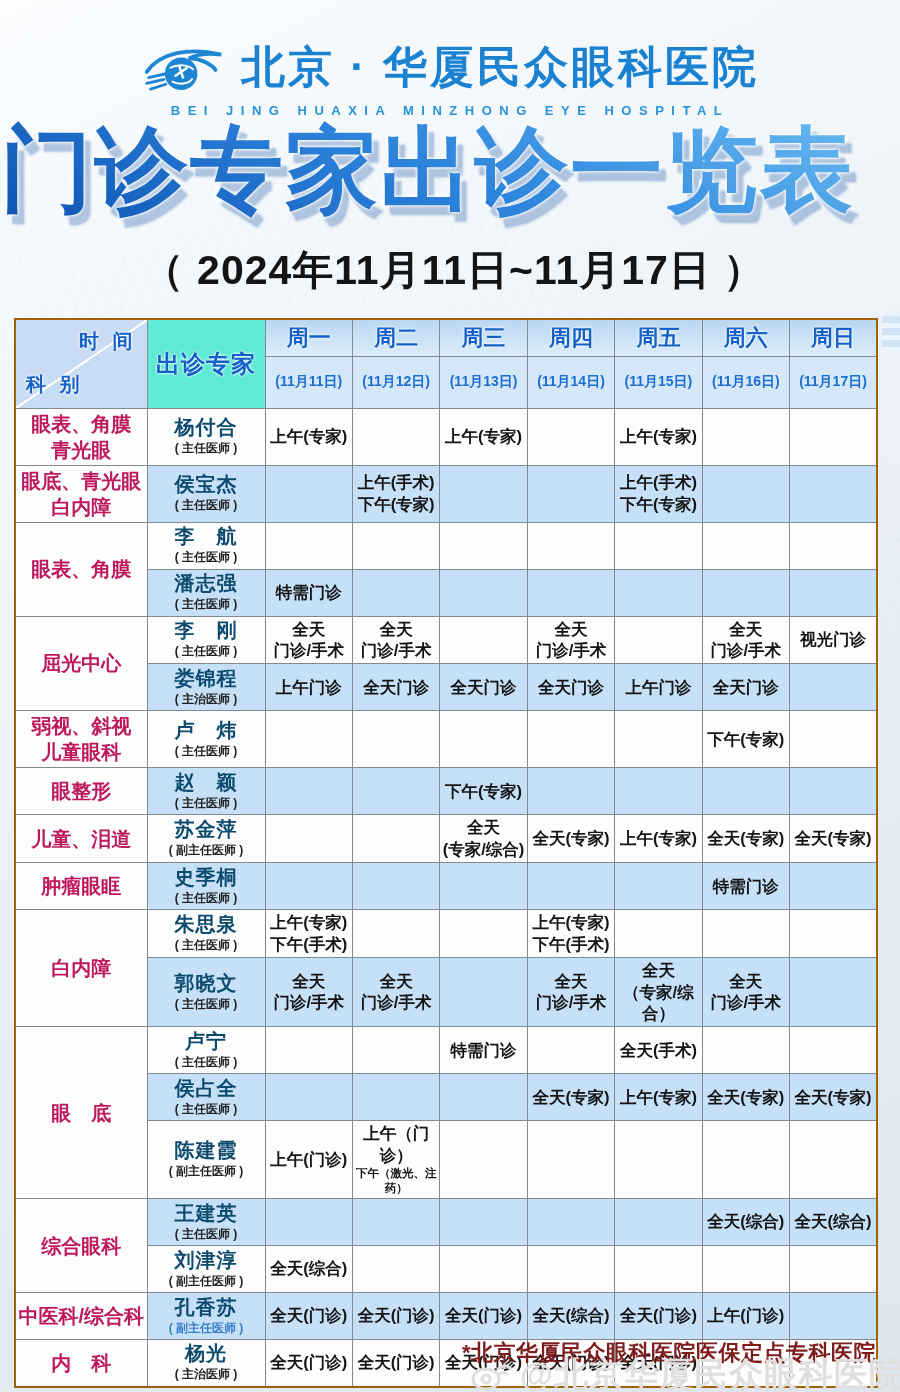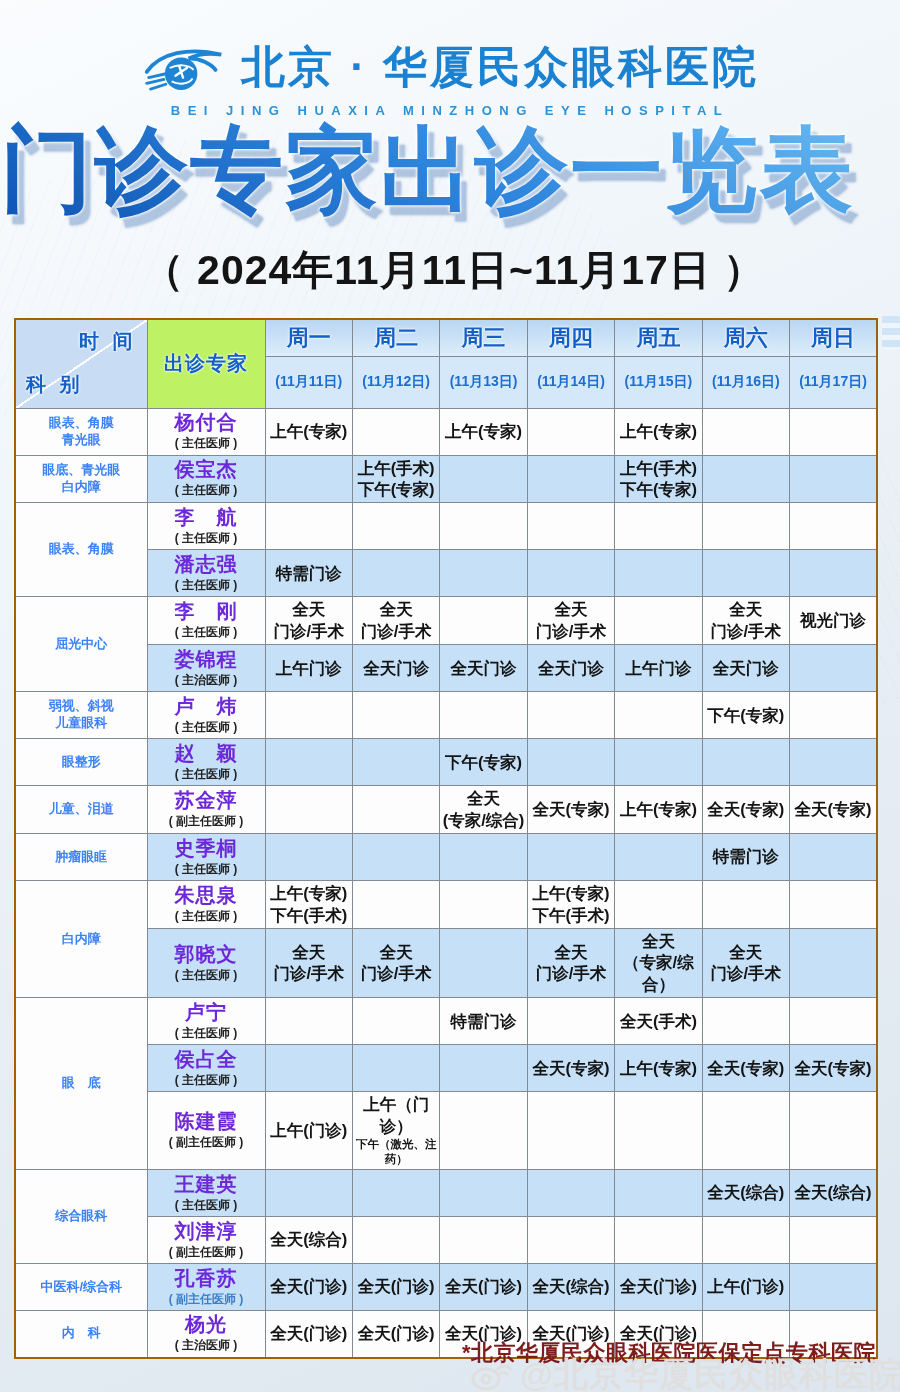--- a/index.html
+++ b/index.html
@@ -47,29 +47,29 @@
   .hrow1 th { height:37px; font-size:22px; font-weight:900; color:#1460c6;
     background:linear-gradient(180deg,#b9d6f1 0%,#dcedfb 100%);
     text-shadow:0 0 3px #fff,0 0 2px #fff; }
   .hrow2 th { height:52px; font-size:14px; font-weight:bold; color:#1c6ed2; background:#d5e8f9; }
   th.corner { background:#c8ddf4 linear-gradient(to bottom right, rgba(0,0,0,0) calc(50% - 1px), #fff calc(50% - 1px), #fff calc(50% + 1px), rgba(0,0,0,0) calc(50% + 1px));
     position:relative; }
   .corner-top { position:absolute; top:8px; right:10px; font-size:20px; font-weight:900; color:#1460c6;
     letter-spacing:4px; text-shadow:0 0 3px #fff,0 0 2px #fff; }
   .corner-bottom { position:absolute; bottom:10px; left:10px; font-size:20px; font-weight:900; color:#1460c6;
     letter-spacing:4px; text-shadow:0 0 3px #fff,0 0 2px #fff; }
-  th.expert-h { background:#bef264; font-size:20px; font-weight:900; color:#1460c6;
+  th.expert-h { background:#5eead4; font-size:24px; font-weight:900; color:#1460c6;
     letter-spacing:1px; text-shadow:0 0 3px #fff,0 0 2px #fff; }
 
-  td.dept { background:#fdfdfe; font-size:13px; font-weight:bold; color:#3b82f6;
+  td.dept { background:#fdfdfe; font-size:20px; font-weight:bold; color:#be185d;
     line-height:1.3; white-space:pre-line; }
   tr.r-blue td.shade { background:#c5e0f7; }
   tr.r-white td.shade { background:#fdfdfe; }
   td.doc { height:47px; }
-  .doc-name { font-size:20px; font-weight:bold; color:#6d28d9; letter-spacing:1px; line-height:1.15; }
+  .doc-name { font-size:20px; font-weight:bold; color:#0c4a6e; letter-spacing:1px; line-height:1.15; }
   .doc-title { font-size:12px; font-weight:bold; color:#222; margin-top:1px; }
   .doc-title.blue { color:#3a7fc8; }
   td.slot { font-size:16.5px; font-weight:bold; color:#141414; line-height:1.3; white-space:pre-line; }
   td.slot .sub { display:block; font-size:11.5px; font-weight:bold; }
 
   .footnote { position:absolute; top:1338px; left:0; width:876px; text-align:right;
     font-size:22px; font-weight:bold; color:#7f1d1d; letter-spacing:.5px; }
   .watermark { position:absolute; top:1352px; right:-4px; display:flex; align-items:center; gap:6px;
     color:#dfdfdf; font-size:34px; font-weight:bold; letter-spacing:1px; white-space:nowrap; }
   .wm-icon { width:44px; height:36px; }

